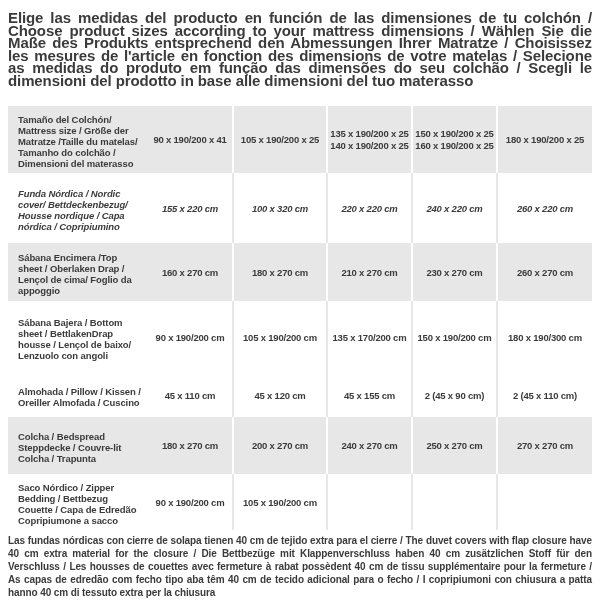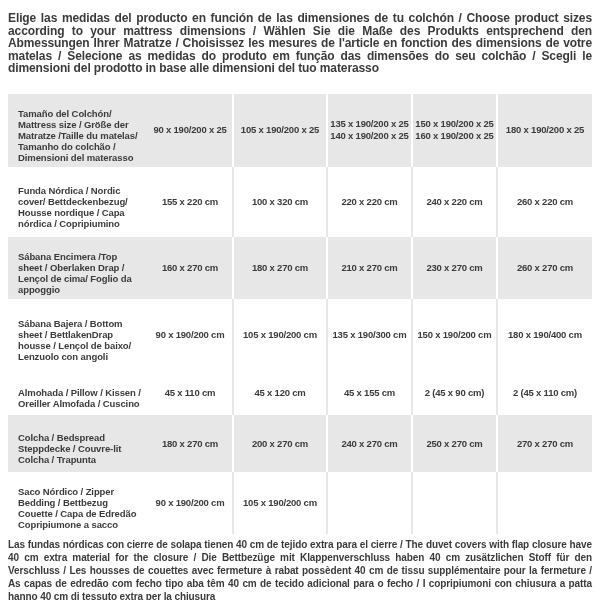--- a/index.html
+++ b/index.html
@@ -6,58 +6,58 @@
   body {
     width:600px; height:600px;
     background:#ffffff;
     font-family:"Liberation Sans", sans-serif;
     color:#3b3b3b;
     overflow:hidden;
   }
   .page { padding:12px 8px 0 8px; }
 
   .intro {
-    font-size:12px;
+    font-size:15px;
     line-height:12.5px;
     font-weight:700;
     text-align:justify;
     letter-spacing:-0.1px;
     margin:0 0 19px 0;
   }
 
   table.size-table {
     border-collapse:collapse;
     table-layout:fixed;
     width:584px;
   }
   td { vertical-align:middle; padding:0; }
   tr.stripe { background:#e7e7e7; }
 
   td.lbl {
     text-align:left;
-    padding:14px 4px 4px 10px;
+    padding:8px 4px 4px 10px;
     font-size:9.5px;
     line-height:11px;
     font-weight:700;
     letter-spacing:-0.1px;
   }
   td.val {
     text-align:center;
     font-size:9.5px;
     font-weight:700;
     white-space:nowrap;
     letter-spacing:-0.2px;
   }
   td.sep { border-left:2px solid #e7e7e7; }
   tr.stripe td.sep { border-left-color:#ffffff; }
 
   .ln { display:block; line-height:12px; }
 
   tr.r0 { height:57px; }
-  tr.r1 { height:70px; }
+  tr.r1 { height:70px;font-style:italic; }
   tr.r2 { height:58px; }
   tr.r3 { height:72px; }
   tr.r4 { height:60px; }
   tr.r5 { height:44px; }
   tr.r6 { height:57px;border-radius:8px; }
   tr.r7 { height:50px;margin-top:38px; }
 
   .footer {
     font-size:10px;
     line-height:13px;
@@ -81,21 +81,21 @@
         <col style="width:94px">
       <col style="width:85px">
         <col style="width:85px">
         <col style="width:95px">
     </colgroup>
     <tbody>
 
       <tr class="stripe r0">
         <td class="lbl">Tamaño del Colchón/ Mattress size / Größe der Matratze /Taille du matelas/ Tamanho do colchão / Dimensioni del materasso</td>
         <td class="val">
-            <span class="ln">90 x 190/200 x 25</span>
+            <span class="ln">90 x 190/200 x 41</span>
           </td>
         <td class="val sep">
             <span class="ln">105 x 190/200 x 25</span>
           </td>
         <td class="val sep">
             <span class="ln">135 x 190/200 x 25</span>
             <span class="ln">140 x 190/200 x 25</span>
           </td>
         <td class="val sep">
             <span class="ln">150 x 190/200 x 25</span>
@@ -121,23 +121,23 @@
         <td class="val sep">180 x 270 cm</td>
         <td class="val sep">210 x 270 cm</td>
         <td class="val sep">230 x 270 cm</td>
         <td class="val sep">260 x 270 cm</td>
       </tr>
 
       <tr class="r3">
         <td class="lbl">Sábana Bajera / Bottom sheet / BettlakenDrap housse / Lençol de baixo/ Lenzuolo con angoli</td>
         <td class="val">90 x 190/200 cm</td>
         <td class="val sep">105 x 190/200 cm</td>
-        <td class="val sep">135 x 190/300 cm</td>
+        <td class="val sep">135 x 170/200 cm</td>
         <td class="val sep">150 x 190/200 cm</td>
-        <td class="val sep">180 x 190/400 cm</td>
+        <td class="val sep">180 x 190/300 cm</td>
       </tr>
 
 
       <tr class="r5">
         <td class="lbl">Almohada  / Pillow / Kissen / Oreiller Almofada / Cuscino</td>
         <td class="val">45 x 110 cm</td>
         <td class="val sep">45 x 120 cm</td>
         <td class="val sep">45 x 155 cm</td>
         <td class="val sep">2 (45 x 90 cm)</td>
         <td class="val sep">2 (45 x 110 cm)</td>

